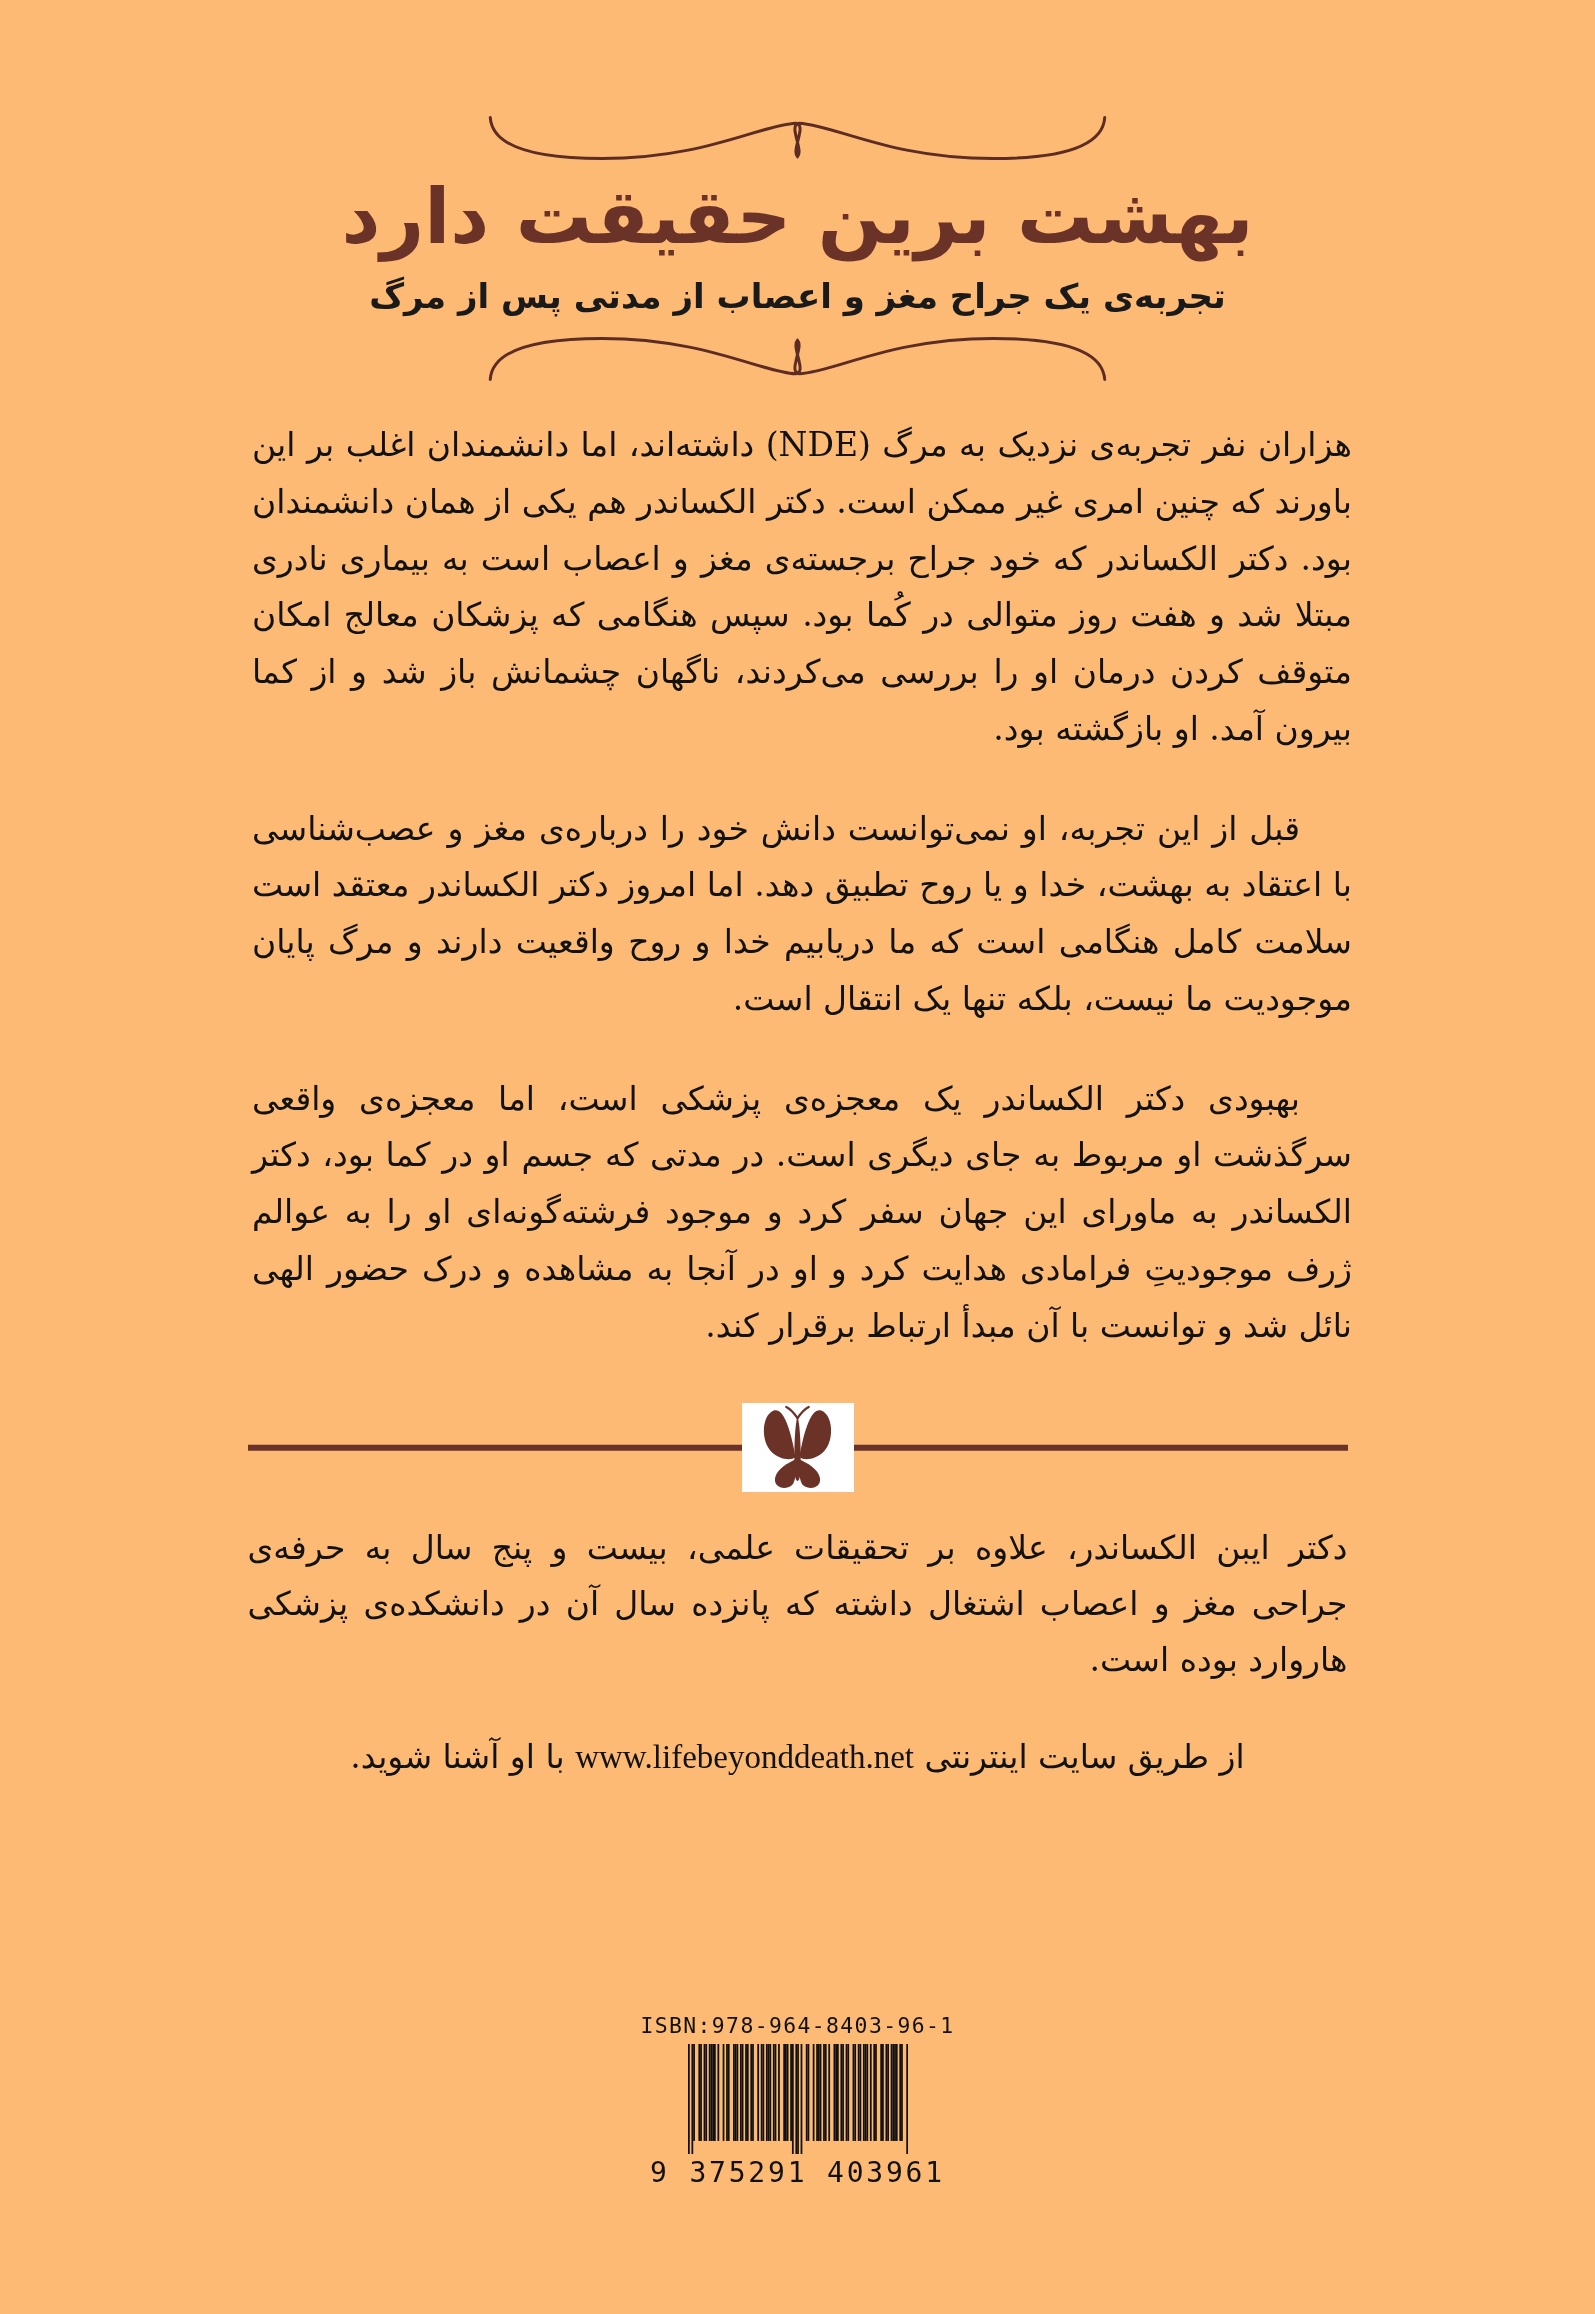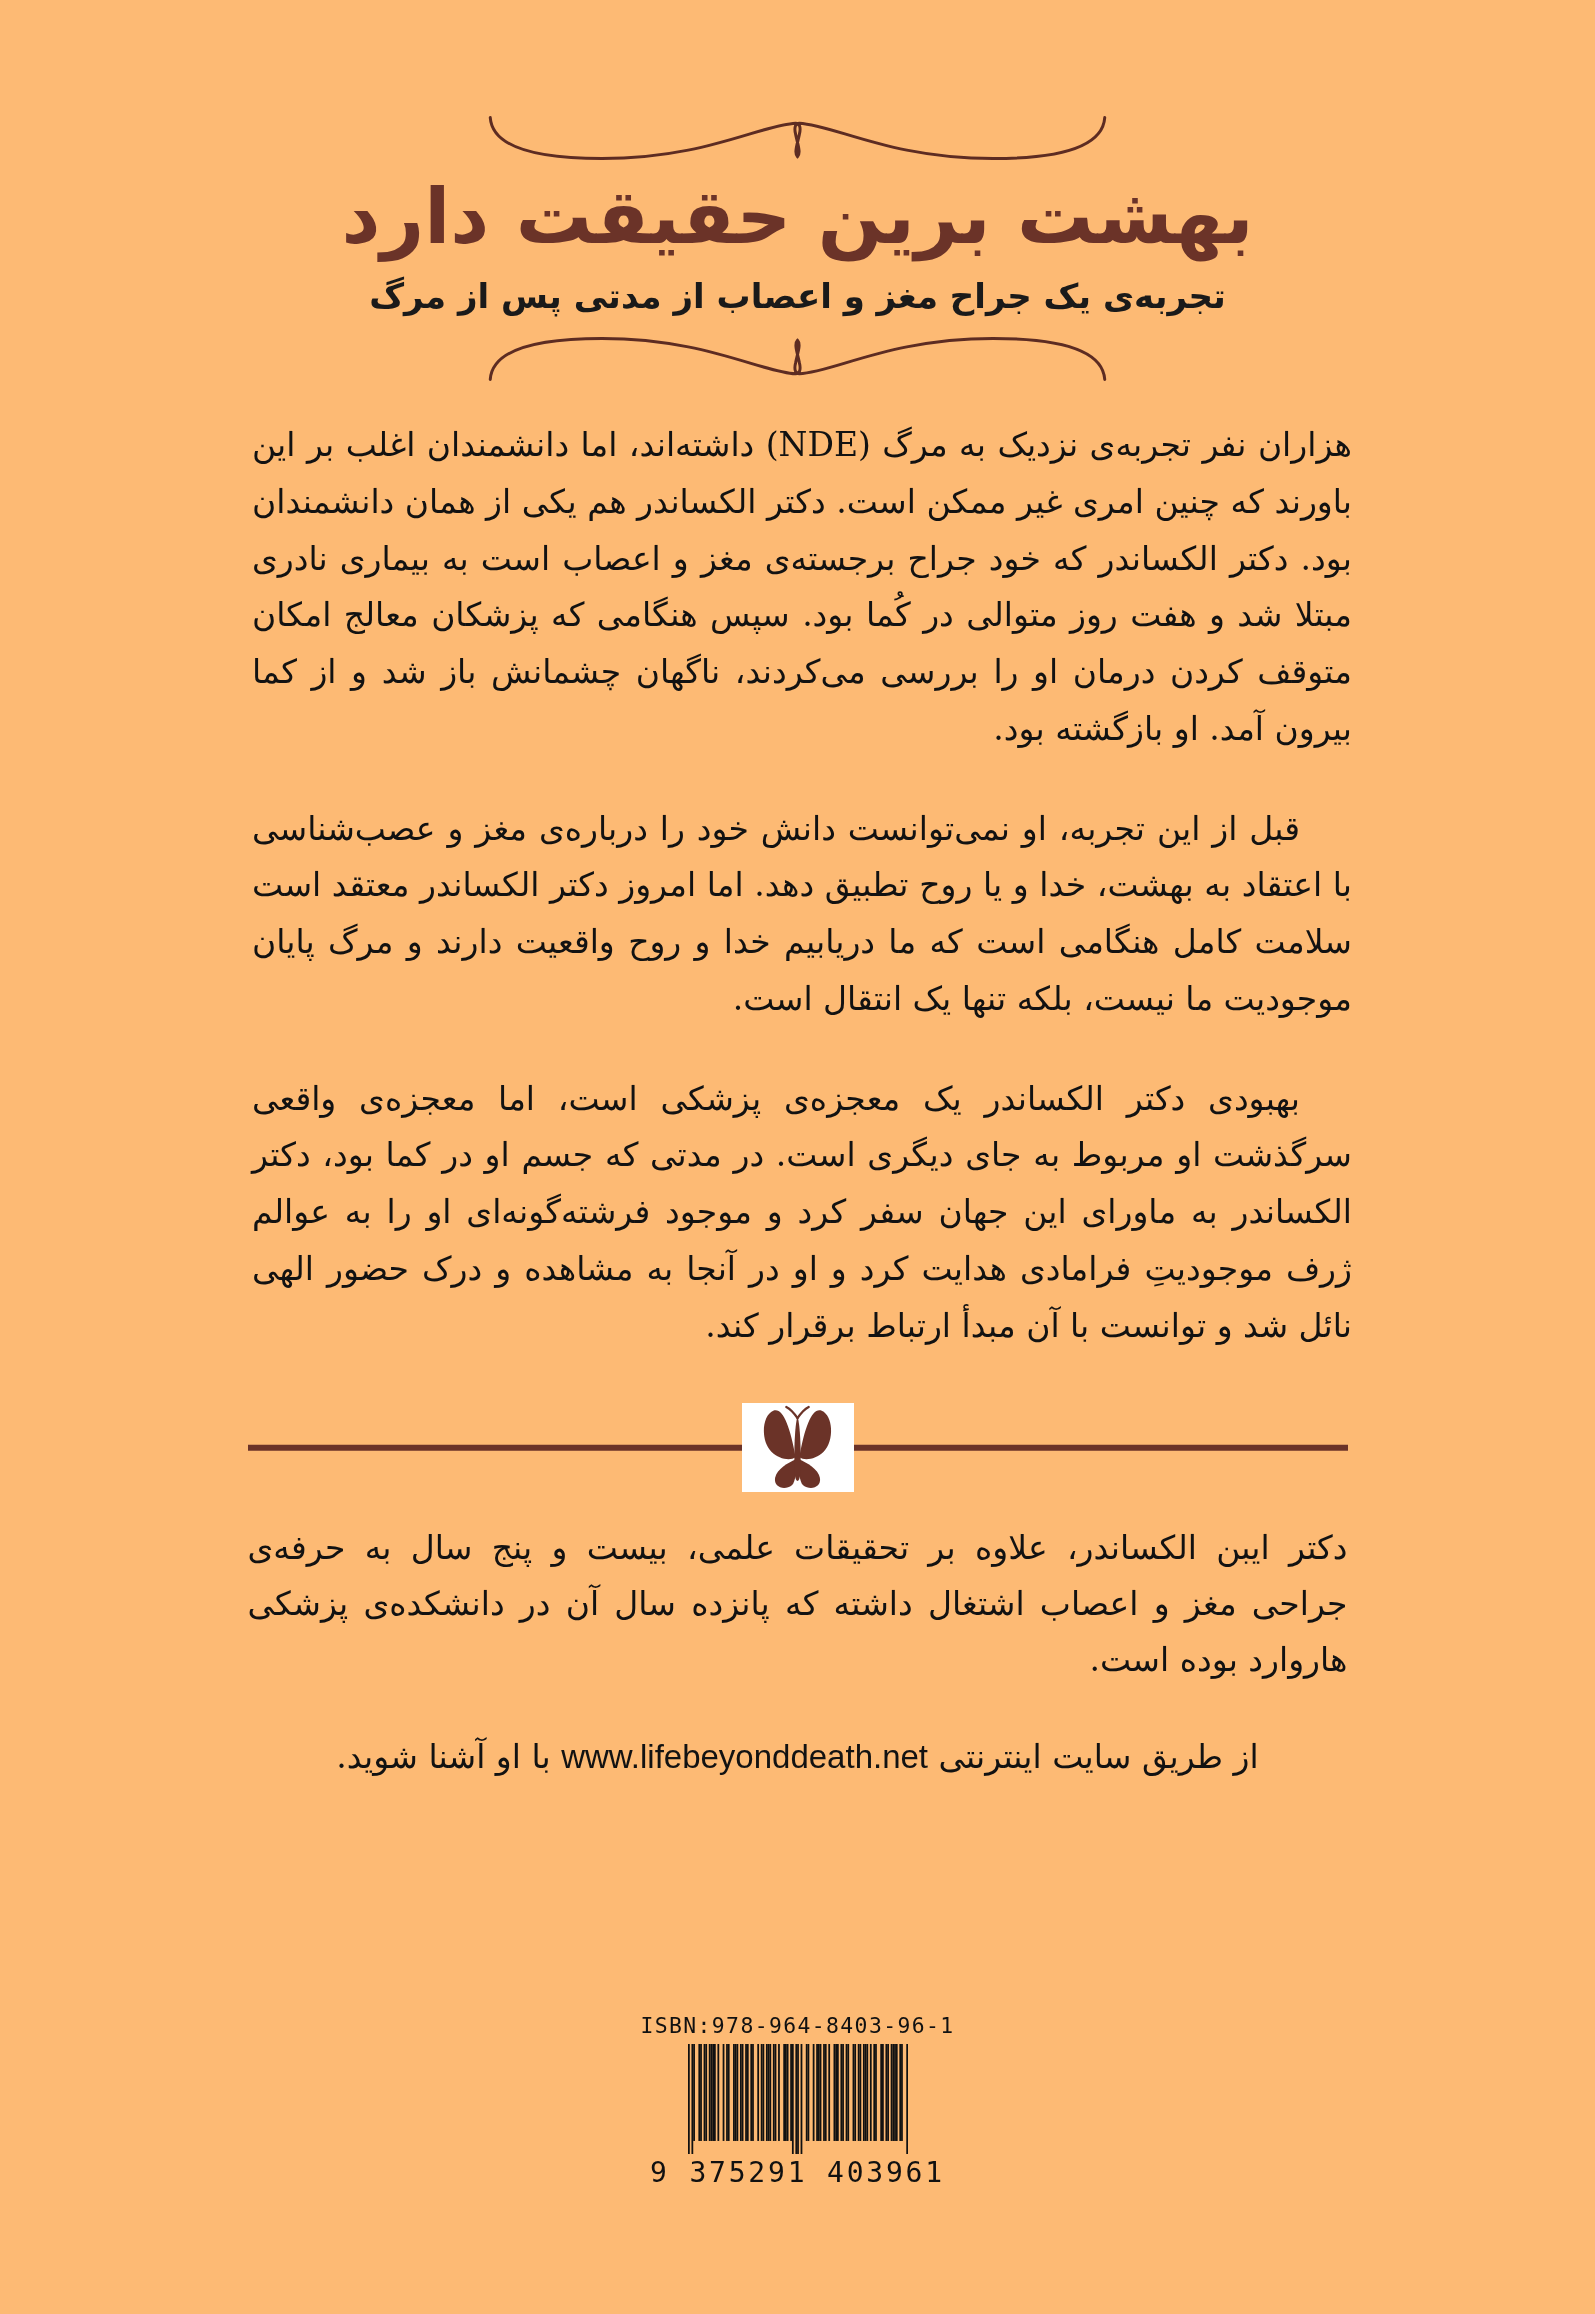--- a/index.html
+++ b/index.html
@@ -123,21 +123,21 @@
   }
   p.site{
     font-family:"DejaVu Serif", serif;
     font-size:33px;
     line-height:1.70;
     color:#121212;
     text-align:center;
     margin:0;
     direction:rtl;
   }
-  .url{ direction:ltr; unicode-bidi:embed; font-family:Liberation Sans, sans-serif; }
+  .url{ direction:ltr; unicode-bidi:embed; font-family:Liberation Serif, serif; }
 
   
   .barcode-area{
     position:absolute;
     left:0; right:0;
     bottom:126px;
     display:flex;
     flex-direction:column;
     align-items:center;
   }

